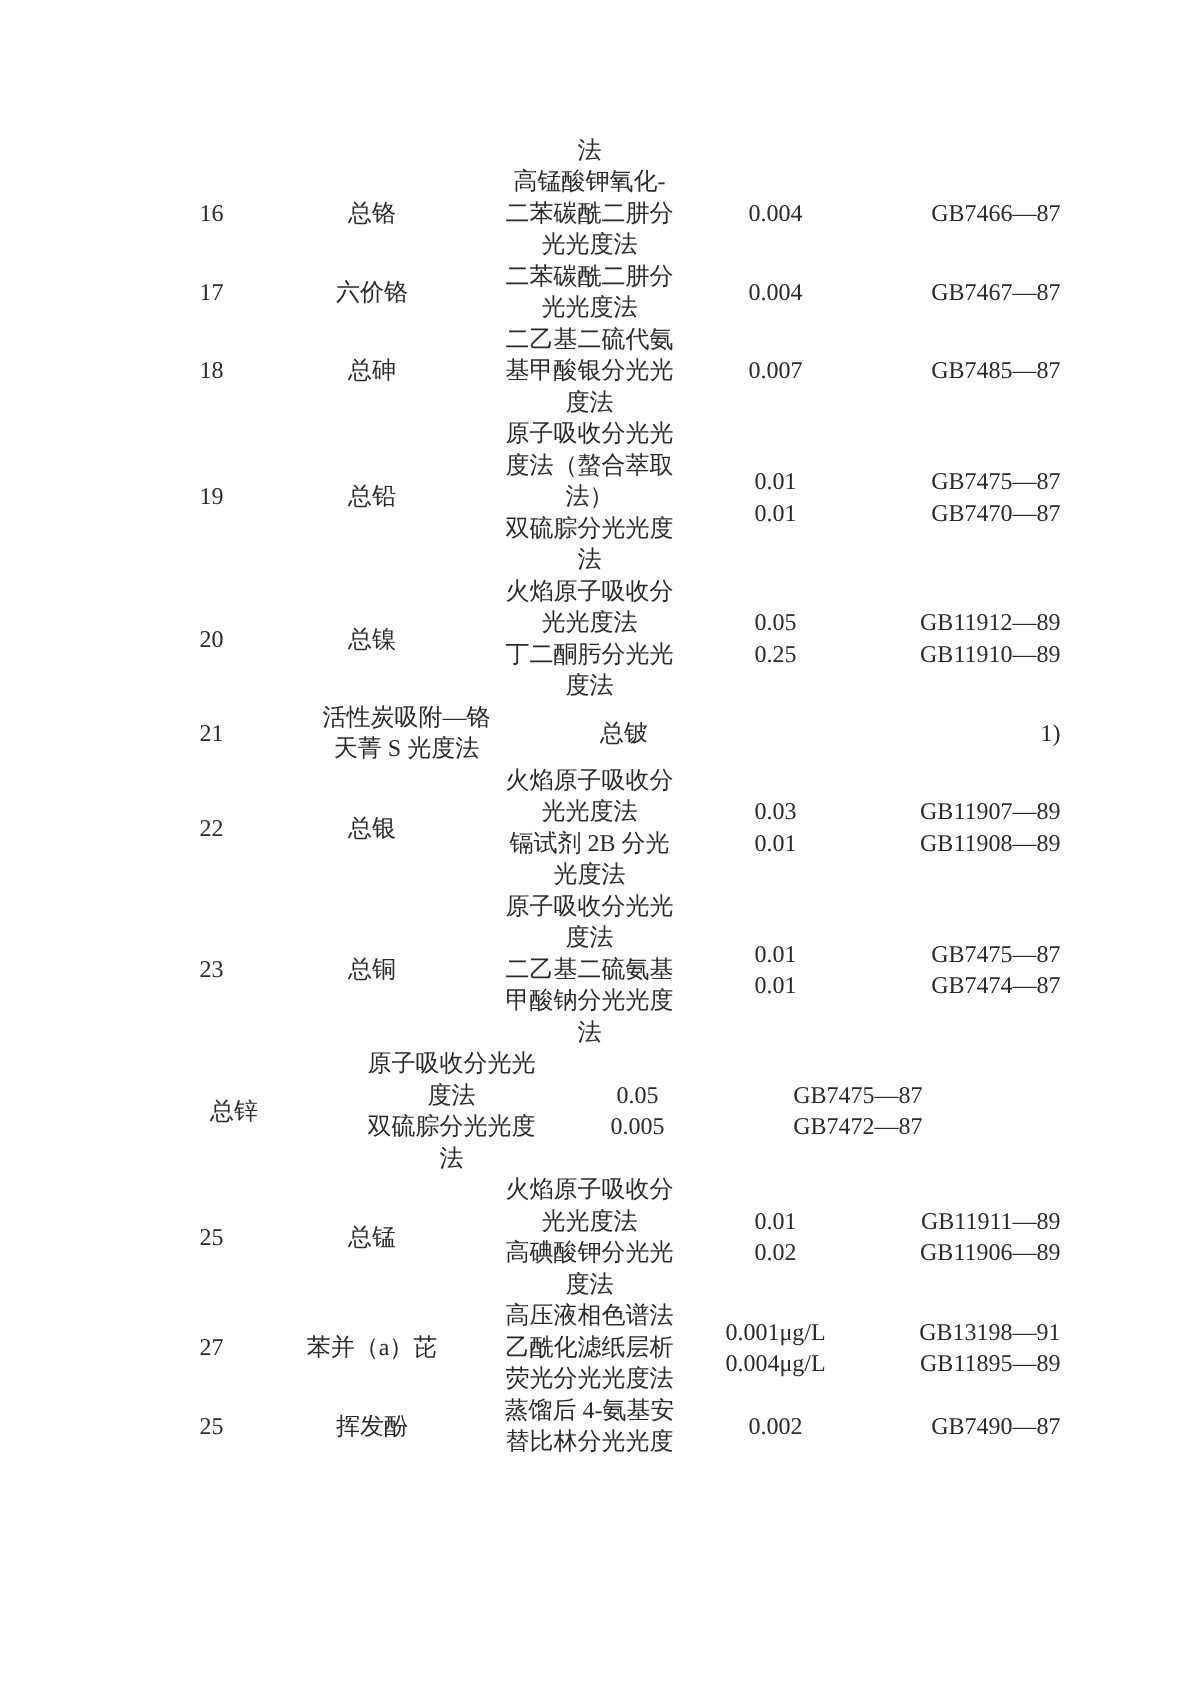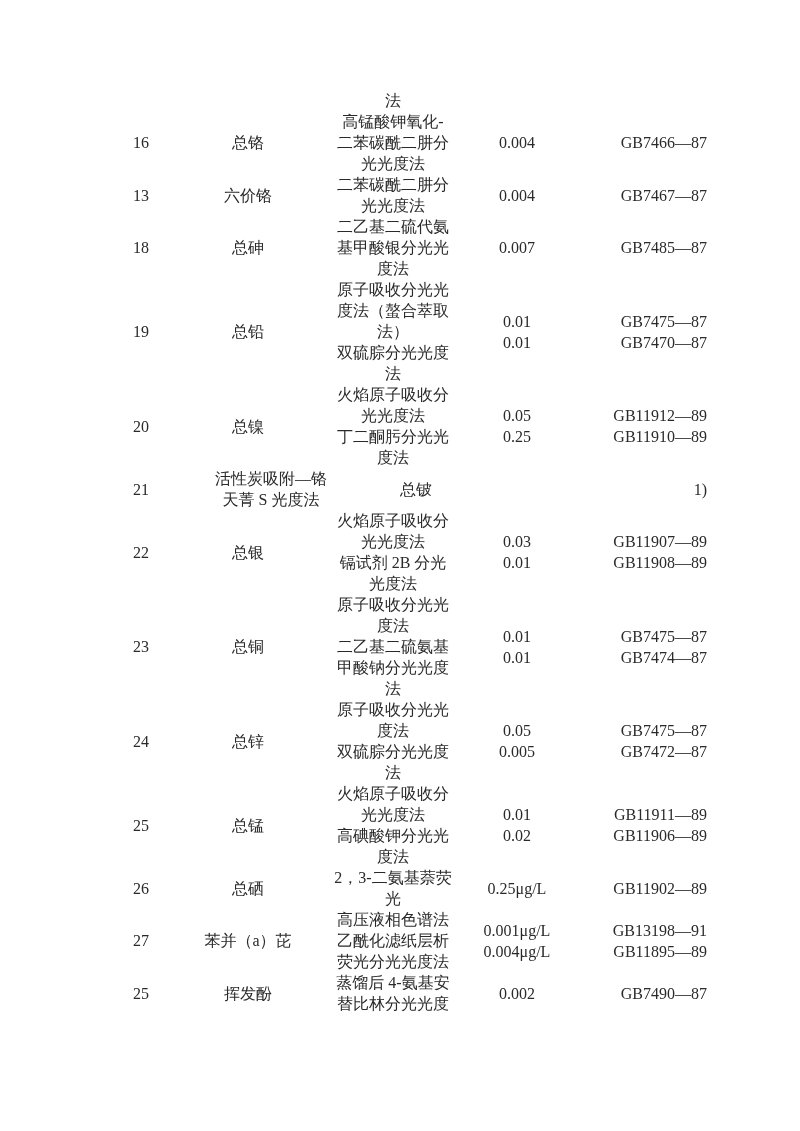--- a/index.html
+++ b/index.html
@@ -73,21 +73,21 @@
         </div>
         <div class="cell value">
           <div class="line">0.004</div>
         </div>
         <div class="cell std">
           <div class="line">GB7466—87</div>
         </div>
       </div>
       <div class="row">
         <div class="cell num">
-          <div class="line">13</div>
+          <div class="line">17</div>
         </div>
         <div class="cell name">
           <div class="line">六价铬</div>
         </div>
         <div class="cell method">
           <div class="line">二苯碳酰二肼分</div>
           <div class="line">光光度法</div>
         </div>
         <div class="cell value">
           <div class="line">0.004</div>
@@ -215,23 +215,20 @@
         <div class="cell value">
           <div class="line">0.01</div>
           <div class="line">0.01</div>
         </div>
         <div class="cell std">
           <div class="line">GB7475—87</div>
           <div class="line">GB7474—87</div>
         </div>
       </div>
       <div class="row">
-        <div class="cell num">
-          <div class="line">24</div>
-        </div>
         <div class="cell name">
           <div class="line">总锌</div>
         </div>
         <div class="cell method">
           <div class="line">原子吸收分光光</div>
           <div class="line">度法</div>
           <div class="line">双硫腙分光光度</div>
           <div class="line">法</div>
         </div>
         <div class="cell value">
@@ -256,38 +253,20 @@
           <div class="line">高碘酸钾分光光</div>
           <div class="line">度法</div>
         </div>
         <div class="cell value">
           <div class="line">0.01</div>
           <div class="line">0.02</div>
         </div>
         <div class="cell std">
           <div class="line">GB11911—89</div>
           <div class="line">GB11906—89</div>
-        </div>
-      </div>
-      <div class="row">
-        <div class="cell num">
-          <div class="line">26</div>
-        </div>
-        <div class="cell name">
-          <div class="line">总硒</div>
-        </div>
-        <div class="cell method">
-          <div class="line">2，3-二氨基萘荧</div>
-          <div class="line">光</div>
-        </div>
-        <div class="cell value">
-          <div class="line">0.25μg/L</div>
-        </div>
-        <div class="cell std">
-          <div class="line">GB11902—89</div>
         </div>
       </div>
       <div class="row">
         <div class="cell num">
           <div class="line">27</div>
         </div>
         <div class="cell name">
           <div class="line">苯并（a）芘</div>
         </div>
         <div class="cell method">

